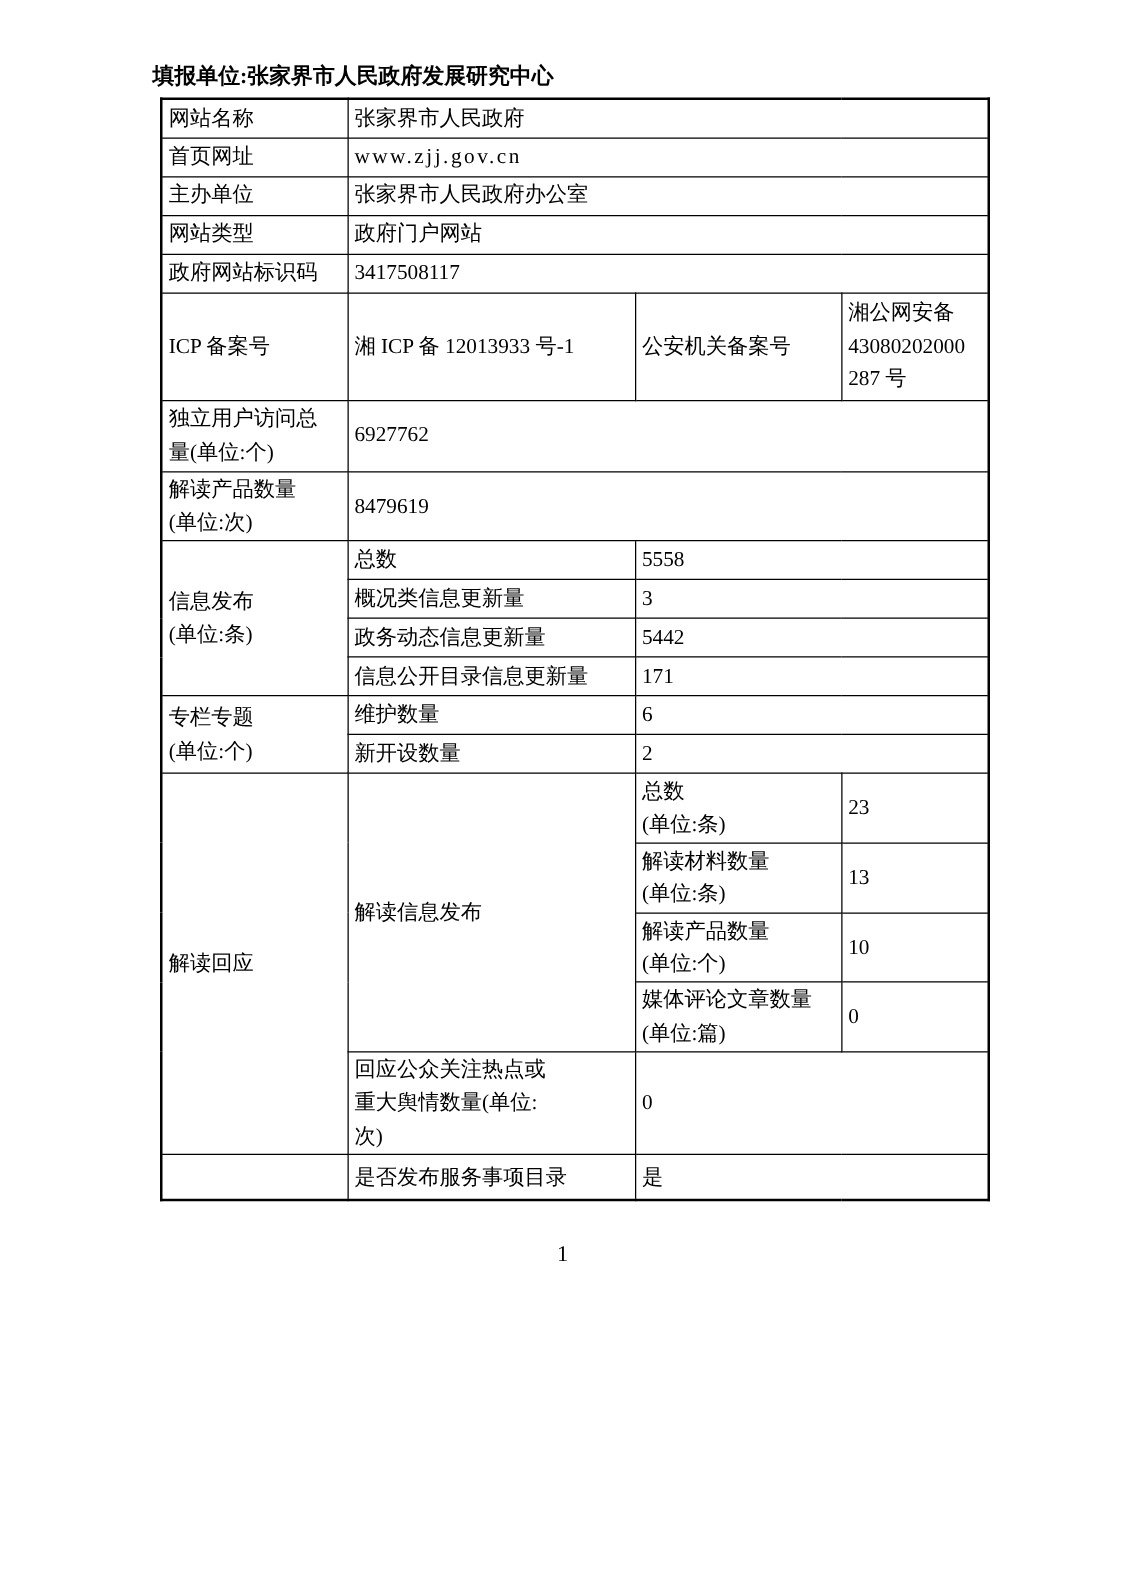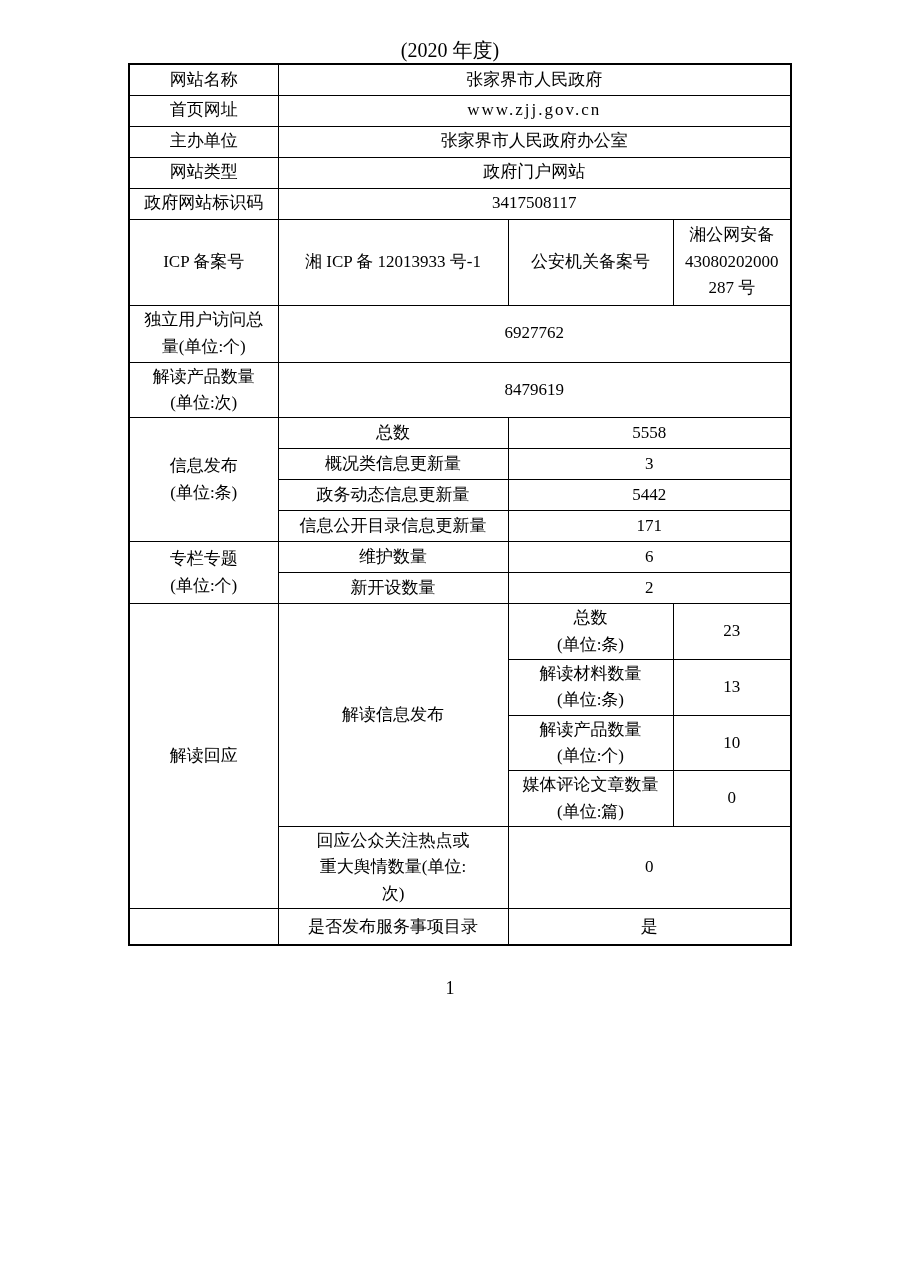--- a/index.html
+++ b/index.html
@@ -35,21 +35,20 @@
   }
   table.report {
     border-collapse: collapse;
     table-layout: fixed;
     margin-left: 128px;
     width: 662px;
     border: 2px solid #000;
   }
   table.report td {
     border: 1px solid #000;
-    text-align: center;
     vertical-align: middle;
     font-size: 17px;
     line-height: 1.55;
     padding: 1px 5px;
     overflow: hidden;
   }
   .plines { white-space: pre-line; }
   .lat { letter-spacing: 2px; }
   tr.h31 { height: 31px; }
   tr.h86 { height: 86px; }
@@ -63,22 +62,22 @@
     text-align: center;
     font-size: 18px;
   }
 </style>
 </head>
 <body>
 
 <div>
 
 
-  <div class="doc-subtitle">(2020 年度)</div>
 
+  <div class="filer-line"><span>填报单位:</span><span>张家界市人民政府发展研究中心</span></div>
 
   <table class="report">
     <colgroup>
       <col style="width:149px">
       <col style="width:230px">
       <col style="width:165px">
       <col style="width:118px">
     </colgroup>
     <tbody>
       <tr class="h31">

